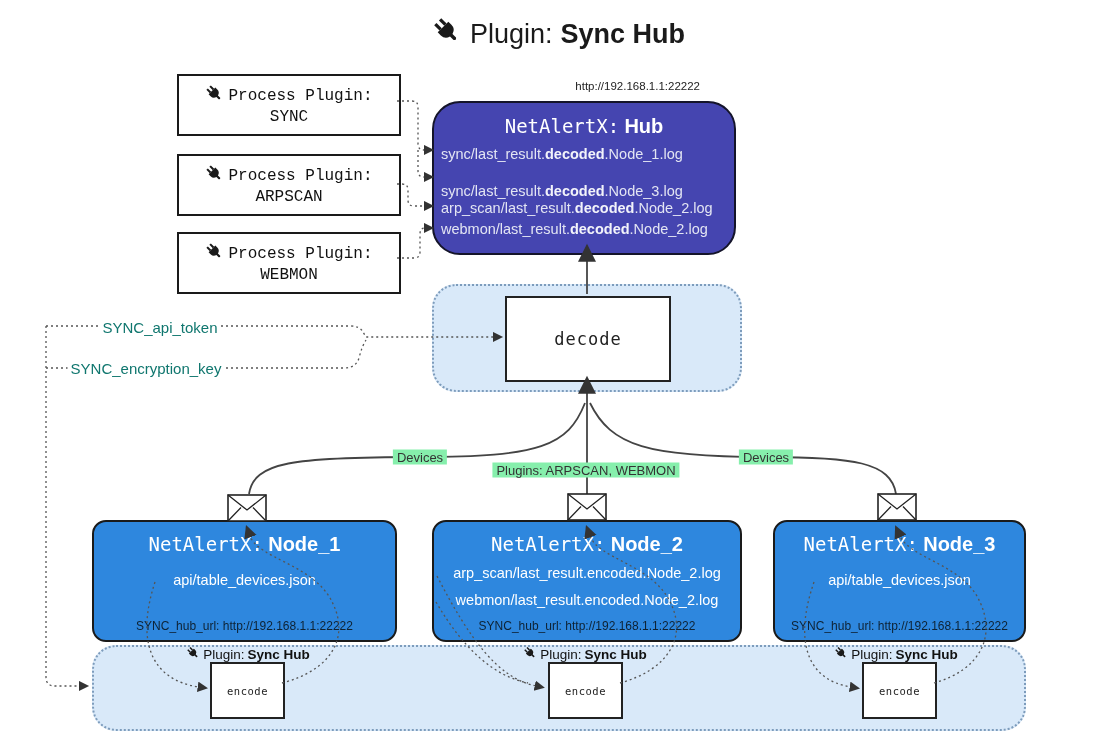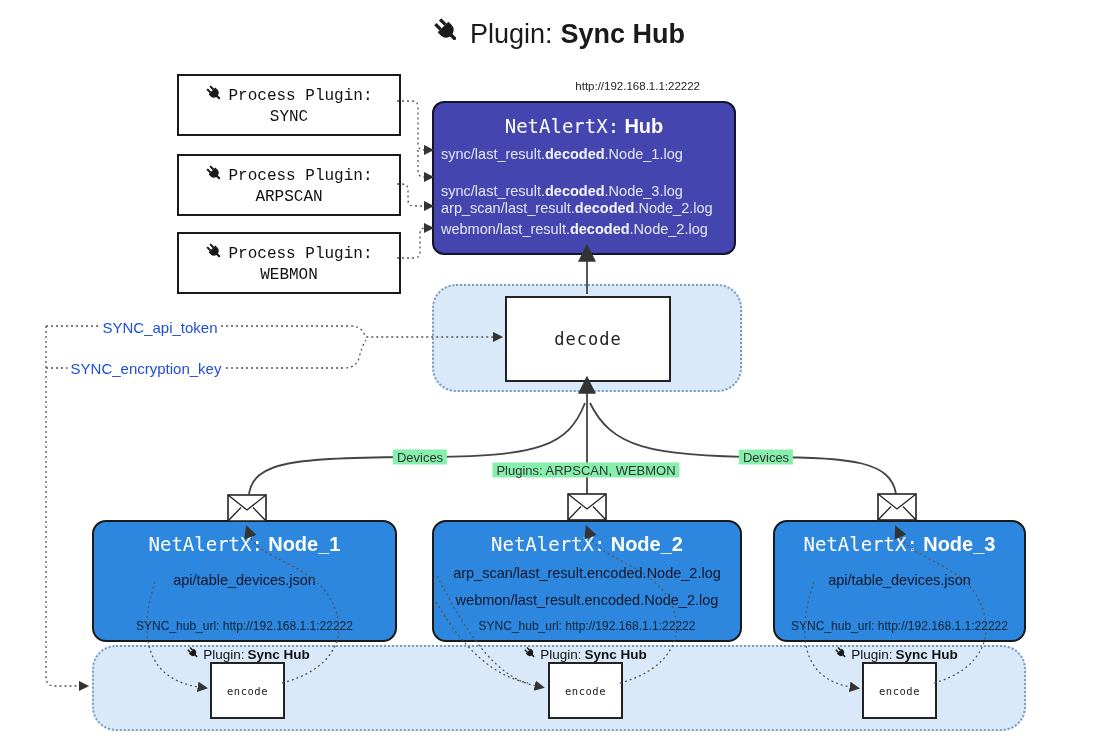--- a/index.html
+++ b/index.html
@@ -14,50 +14,50 @@
   .title b{font-weight:bold;}
 
   
   .pbox{width:220px;height:58px;background:#fff;border:2px solid #1a1a1a;z-index:2;
         display:flex;flex-direction:column;justify-content:center;align-items:center;
         font-family:Liberation Mono, monospace;font-size:16px;color:#111;}
   .pbox .l1{display:flex;align-items:center;gap:4px;}
 
   
   .hub{left:432px;top:101px;width:300px;height:150px;background:#4545b0;border:2.5px solid #14142a;
-       border-radius:12px;z-index:2;}
+       border-radius:28px;z-index:2;}
   .hub-title{position:absolute;left:0;top:12px;width:100%;text-align:center;color:#fff;font-size:19px;}
   .mono{font-family:"DejaVu Sans Mono",monospace;}
   .hub-title b{font-family:"Liberation Sans",sans-serif;font-weight:bold;font-size:20px;}
   .hub-log{position:absolute;left:7px;color:#e3e5f3;font-size:14.5px;white-space:nowrap;}
   .hub-log b{color:#f2f3fa;}
   .hub-url{left:470px;top:80px;width:230px;text-align:right;font-size:11.5px;color:#222;z-index:2;}
 
   
   .band{background:#d9e9f9;border:2px dotted #7d9cbc;border-radius:24px;z-index:1;}
   .decode-band{left:432px;top:284px;width:306px;height:104px;}
   .bottom-band{left:92px;top:645px;width:930px;height:82px;}
 
   .white-proc{background:#fff;border:2.5px solid #222;z-index:3;display:flex;align-items:center;
               justify-content:center;font-family:"DejaVu Sans Mono",monospace;color:#222;}
   .decode-box{left:505px;top:296px;width:162px;height:82px;font-size:17px;letter-spacing:1px;}
   .encode-box{width:71px;height:53px;top:662px;font-size:10.5px;letter-spacing:0.5px;}
 
   
-  .secret{z-index:6;background:#fff;padding:0 3px;font-size:15px;color:#1d4ed8;transform:translate(-50%,-50%);white-space:nowrap;}
+  .secret{z-index:6;background:#fff;padding:0 3px;font-size:15px;color:#0f766e;transform:translate(-50%,-50%);white-space:nowrap;}
 
   
   .edge-label{z-index:6;background:#86efac;padding:0 4px;font-size:13px;color:#333;
               transform:translate(-50%,-50%);white-space:nowrap;}
 
   
   .node{top:520px;height:118px;background:#2e87de;border:2.5px solid #1a1a1a;border-radius:14px;z-index:2;}
   .node-title{position:absolute;left:0;top:11px;width:100%;text-align:center;color:#fff;font-size:19px;white-space:nowrap;}
   .node-title b{font-family:"Liberation Sans",sans-serif;font-weight:bold;font-size:20px;}
-  .node-file{position:absolute;left:0;width:100%;text-align:center;color:#0f172a;font-size:14.5px;white-space:nowrap;}
+  .node-file{position:absolute;left:0;width:100%;text-align:center;color:#ffffff;font-size:14.5px;white-space:nowrap;}
   .node-url{position:absolute;left:0;bottom:7px;width:100%;text-align:center;color:#0e2233;font-size:12px;white-space:nowrap;}
 
   
   .enc-label{z-index:6;display:flex;align-items:center;gap:3px;font-size:13.5px;color:#111;
              transform:translateX(-50%);white-space:nowrap;}
   .enc-label b{font-weight:bold;}
 
   .envelope{z-index:6;}
 </style>
 </head>

